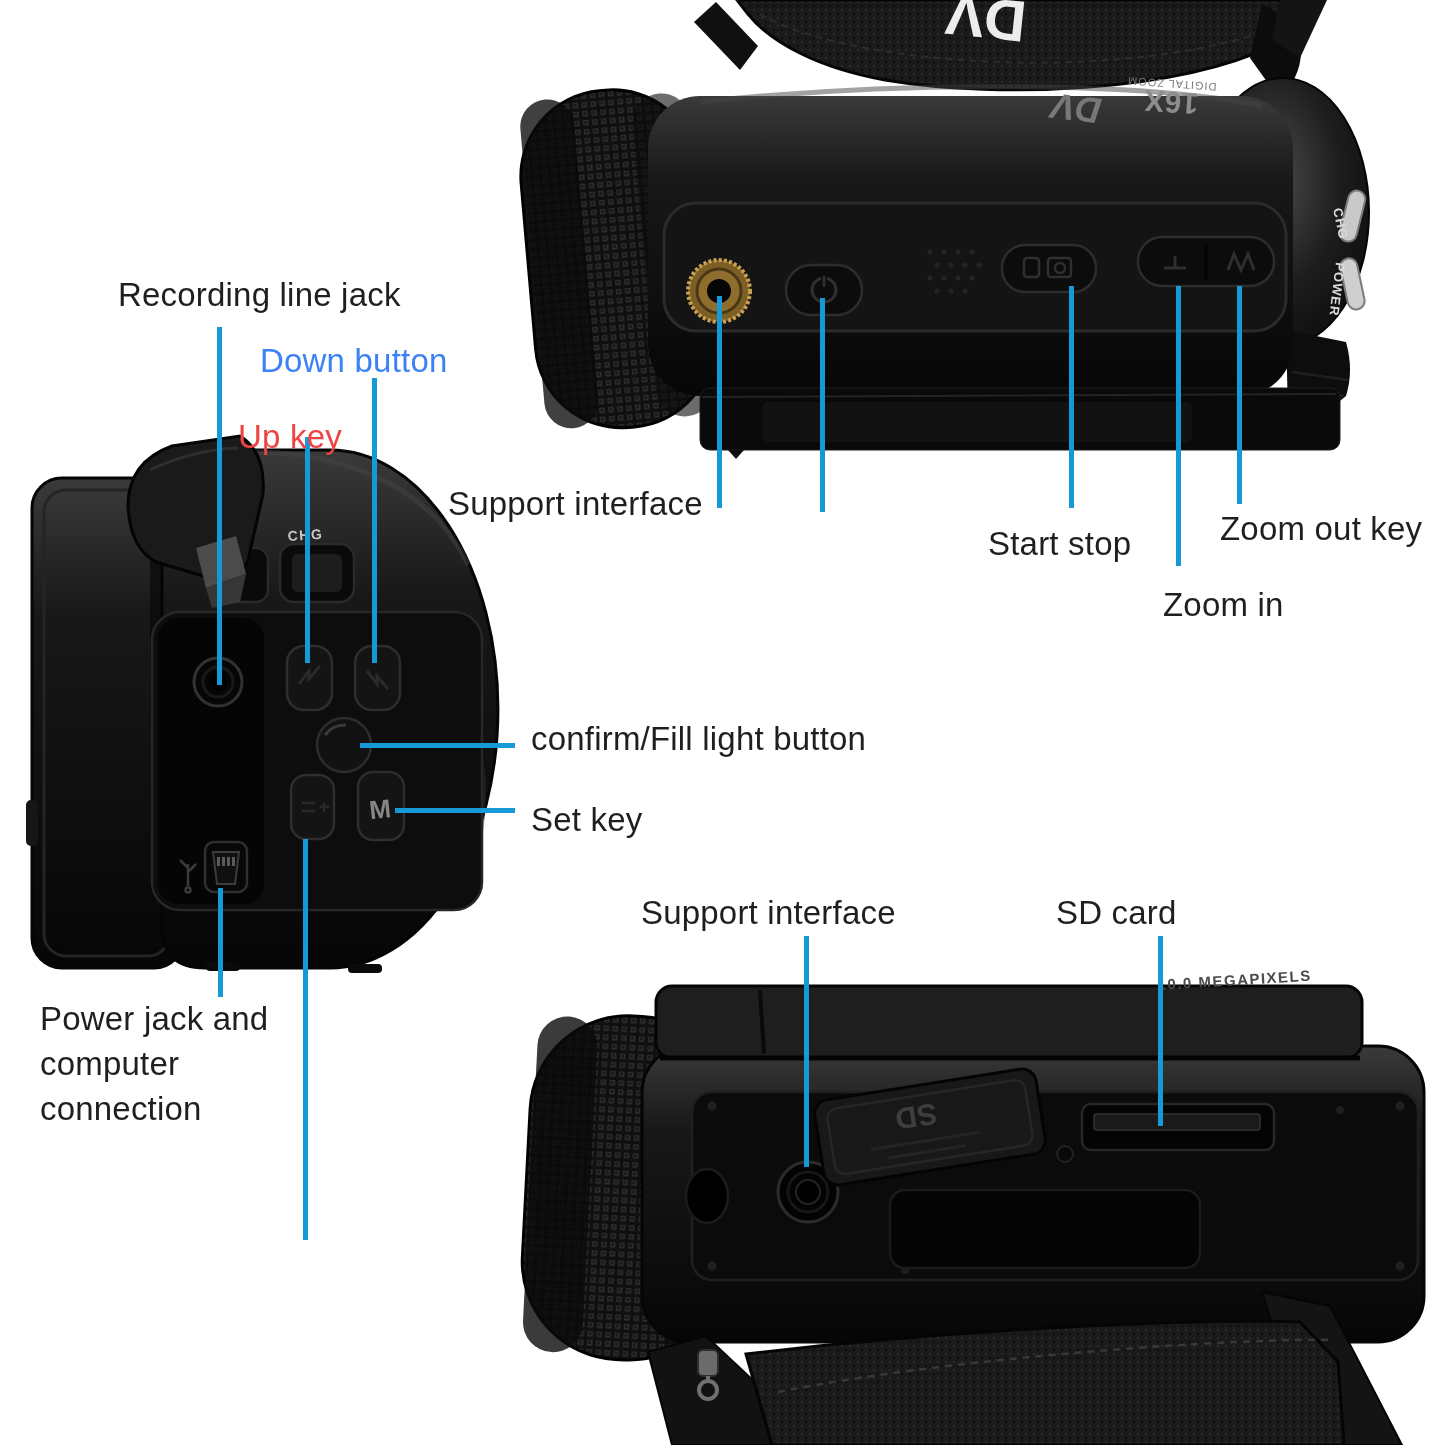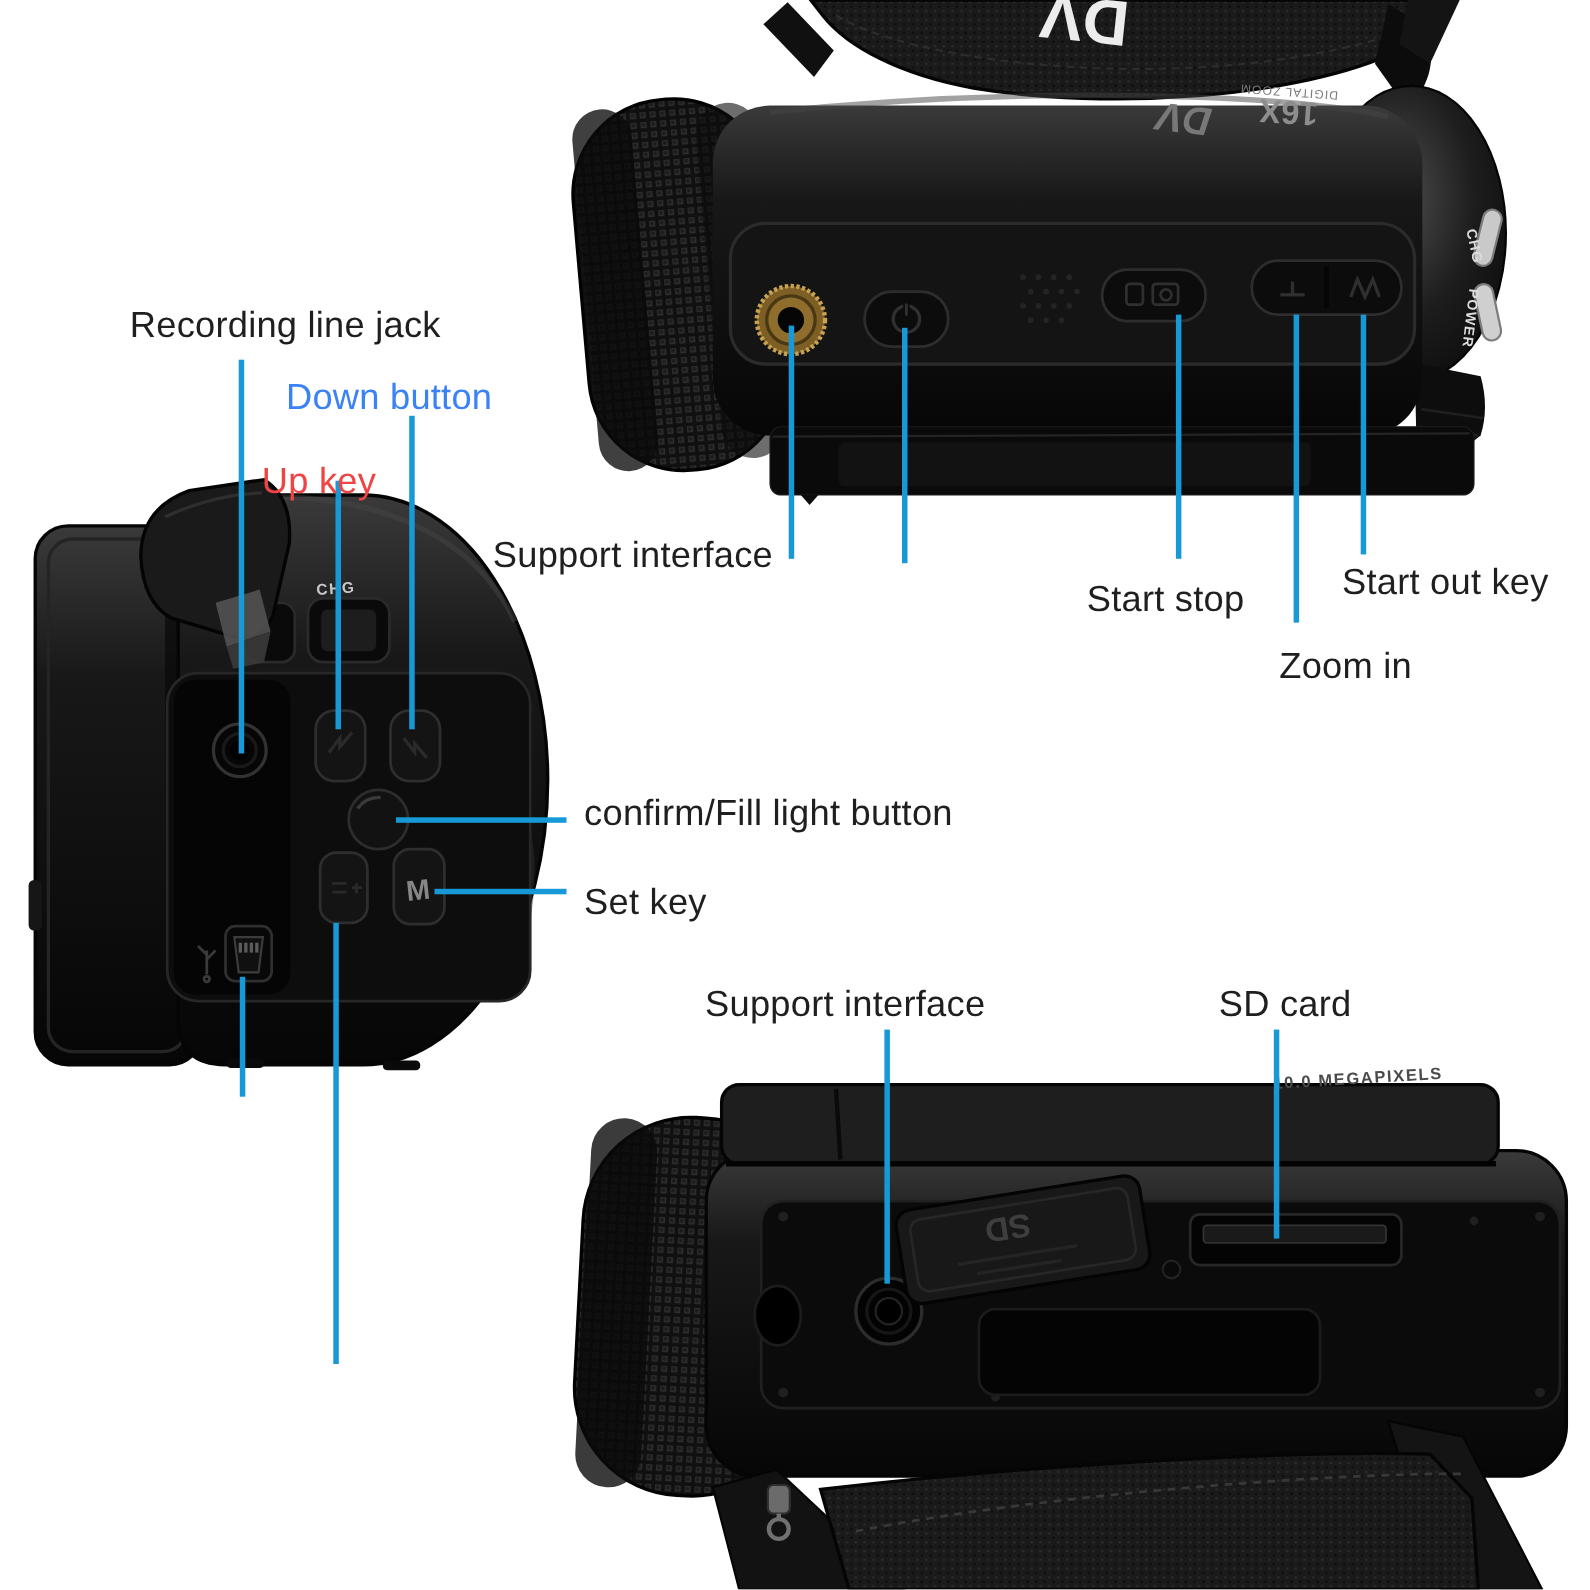--- a/index.html
+++ b/index.html
@@ -297,20 +297,23 @@
   <div class="line v" style="left: 218px; top: 888px; height: 109px; background: rgb(23, 153, 216);"></div>
   <div class="line v" style="left: 303px; top: 839px; height: 401px; background: rgb(23, 153, 216);"></div>
   <div class="line v" style="left: 804px; top: 936px; height: 231px; background: rgb(23, 153, 216);"></div>
   <div class="line v" style="left: 1158px; top: 936px; height: 190px; background: rgb(23, 153, 216);"></div>
 
   <div class="label" style="left: 118px; top: 272px; color: rgb(31, 31, 31);">Recording line jack</div>
   <div class="label" style="left: 247px; top: 338px; color: #3b82f6; margin-left: 13px;">Down button</div>
   <div class="label" style="left: 238px; top: 414px; color: #ef4444;">Up key</div>
   <div class="label" style="left: 448px; top: 481px; color: rgb(31, 31, 31);">Support interface</div>
   <div class="label" style="left: 988px; top: 521px; color: rgb(31, 31, 31); text-align: center;">Start stop</div>
-  <div class="label" style="left: 1220px; top: 506px; color: rgb(31, 31, 31);">Start out key</div>
+  <div class="label" style="left: 1220px; top: 506px; color: rgb(31, 31, 31);">Zoom out key</div>
   <div class="label" style="left: 1163px; top: 582px; color: rgb(31, 31, 31);">Zoom in</div>
   <div class="label" style="left: 531px; top: 716px; color: rgb(31, 31, 31);">confirm/Fill light button</div>
   <div class="label" style="left: 531px; top: 797px; color: rgb(31, 31, 31);">Set key</div>
+  <div class="label" style="left: 40px; top: 996px; color: rgb(31, 31, 31);">Power jack and
+computer
+connection</div>
   <div class="label" style="left: 641px; top: 890px; color: rgb(31, 31, 31);">Support interface</div>
-  <div class="label" style="left: 1108px; top: 890px; color: rgb(31, 31, 31); text-align: right;">SD card</div>
+  <div class="label" style="left: 1056px; top: 890px; color: rgb(31, 31, 31); text-align: right;">SD card</div>
 
 </div>
 
 </body></html>

